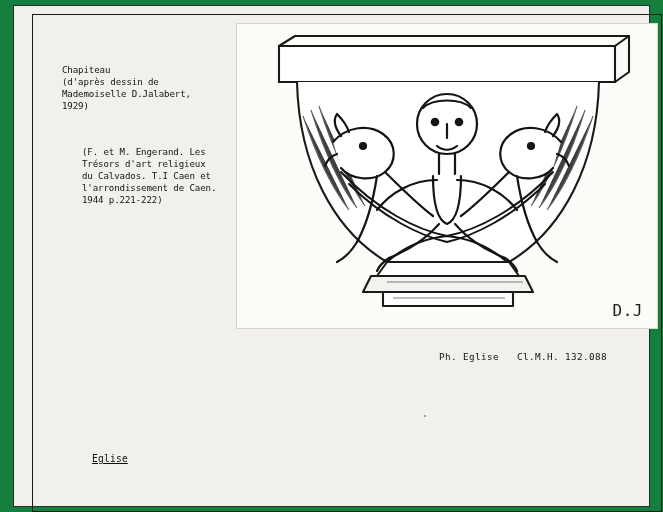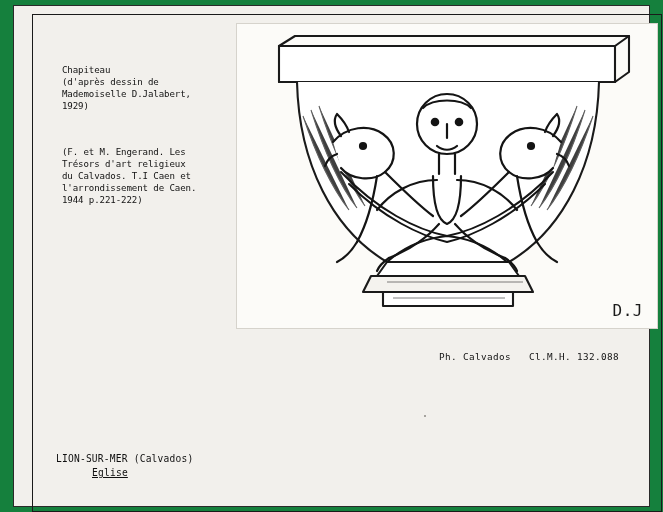--- a/index.html
+++ b/index.html
@@ -44,21 +44,21 @@
     color: #121212;
     font-size: 9.1px;
     line-height: 12.1px;
     letter-spacing: -0.1px;
     white-space: pre-wrap;
   }
   .caption-para {
     margin: 0 0 9px 0;
     white-space: pre-wrap;
   }
-  .caption-para:last-child { margin-bottom: 0; }
+  .caption-para:last-child { margin-bottom: 0; margin-left: 20px; }
 
   
   .plate {
     position: absolute;
     left: 222px;
     top: 17px;
     width: 420px;
     height: 304px;
     background: #fbfaf7;
     border: 1px solid #d6d3cc;
@@ -210,24 +210,23 @@
 
         <g stroke="#2a2a2a" stroke-width="1" opacity="0.6">
           <path d="M150 258 L286 258"></path>
           <path d="M156 274 L268 274"></path>
         </g>
       </svg>
       <div class="plate-signature">D.J</div>
     </div>
 
     <div class="credit">
-      <span>Ph. Calvados</span><span class="spacer"></span><span>Cl.M.H. 132.088</span>
+      <span>Ph. Eglise</span><span class="spacer"></span><span>Cl.M.H. 132.088</span>
     </div>
 
     <div class="location">
-      <div>LION-SUR-MER (Calvados)</div>
       <div class="line2">Eglise</div>
     </div>
 
     <div class="speck"></div>
   </div>
 
 </div>
 
 </body></html>

